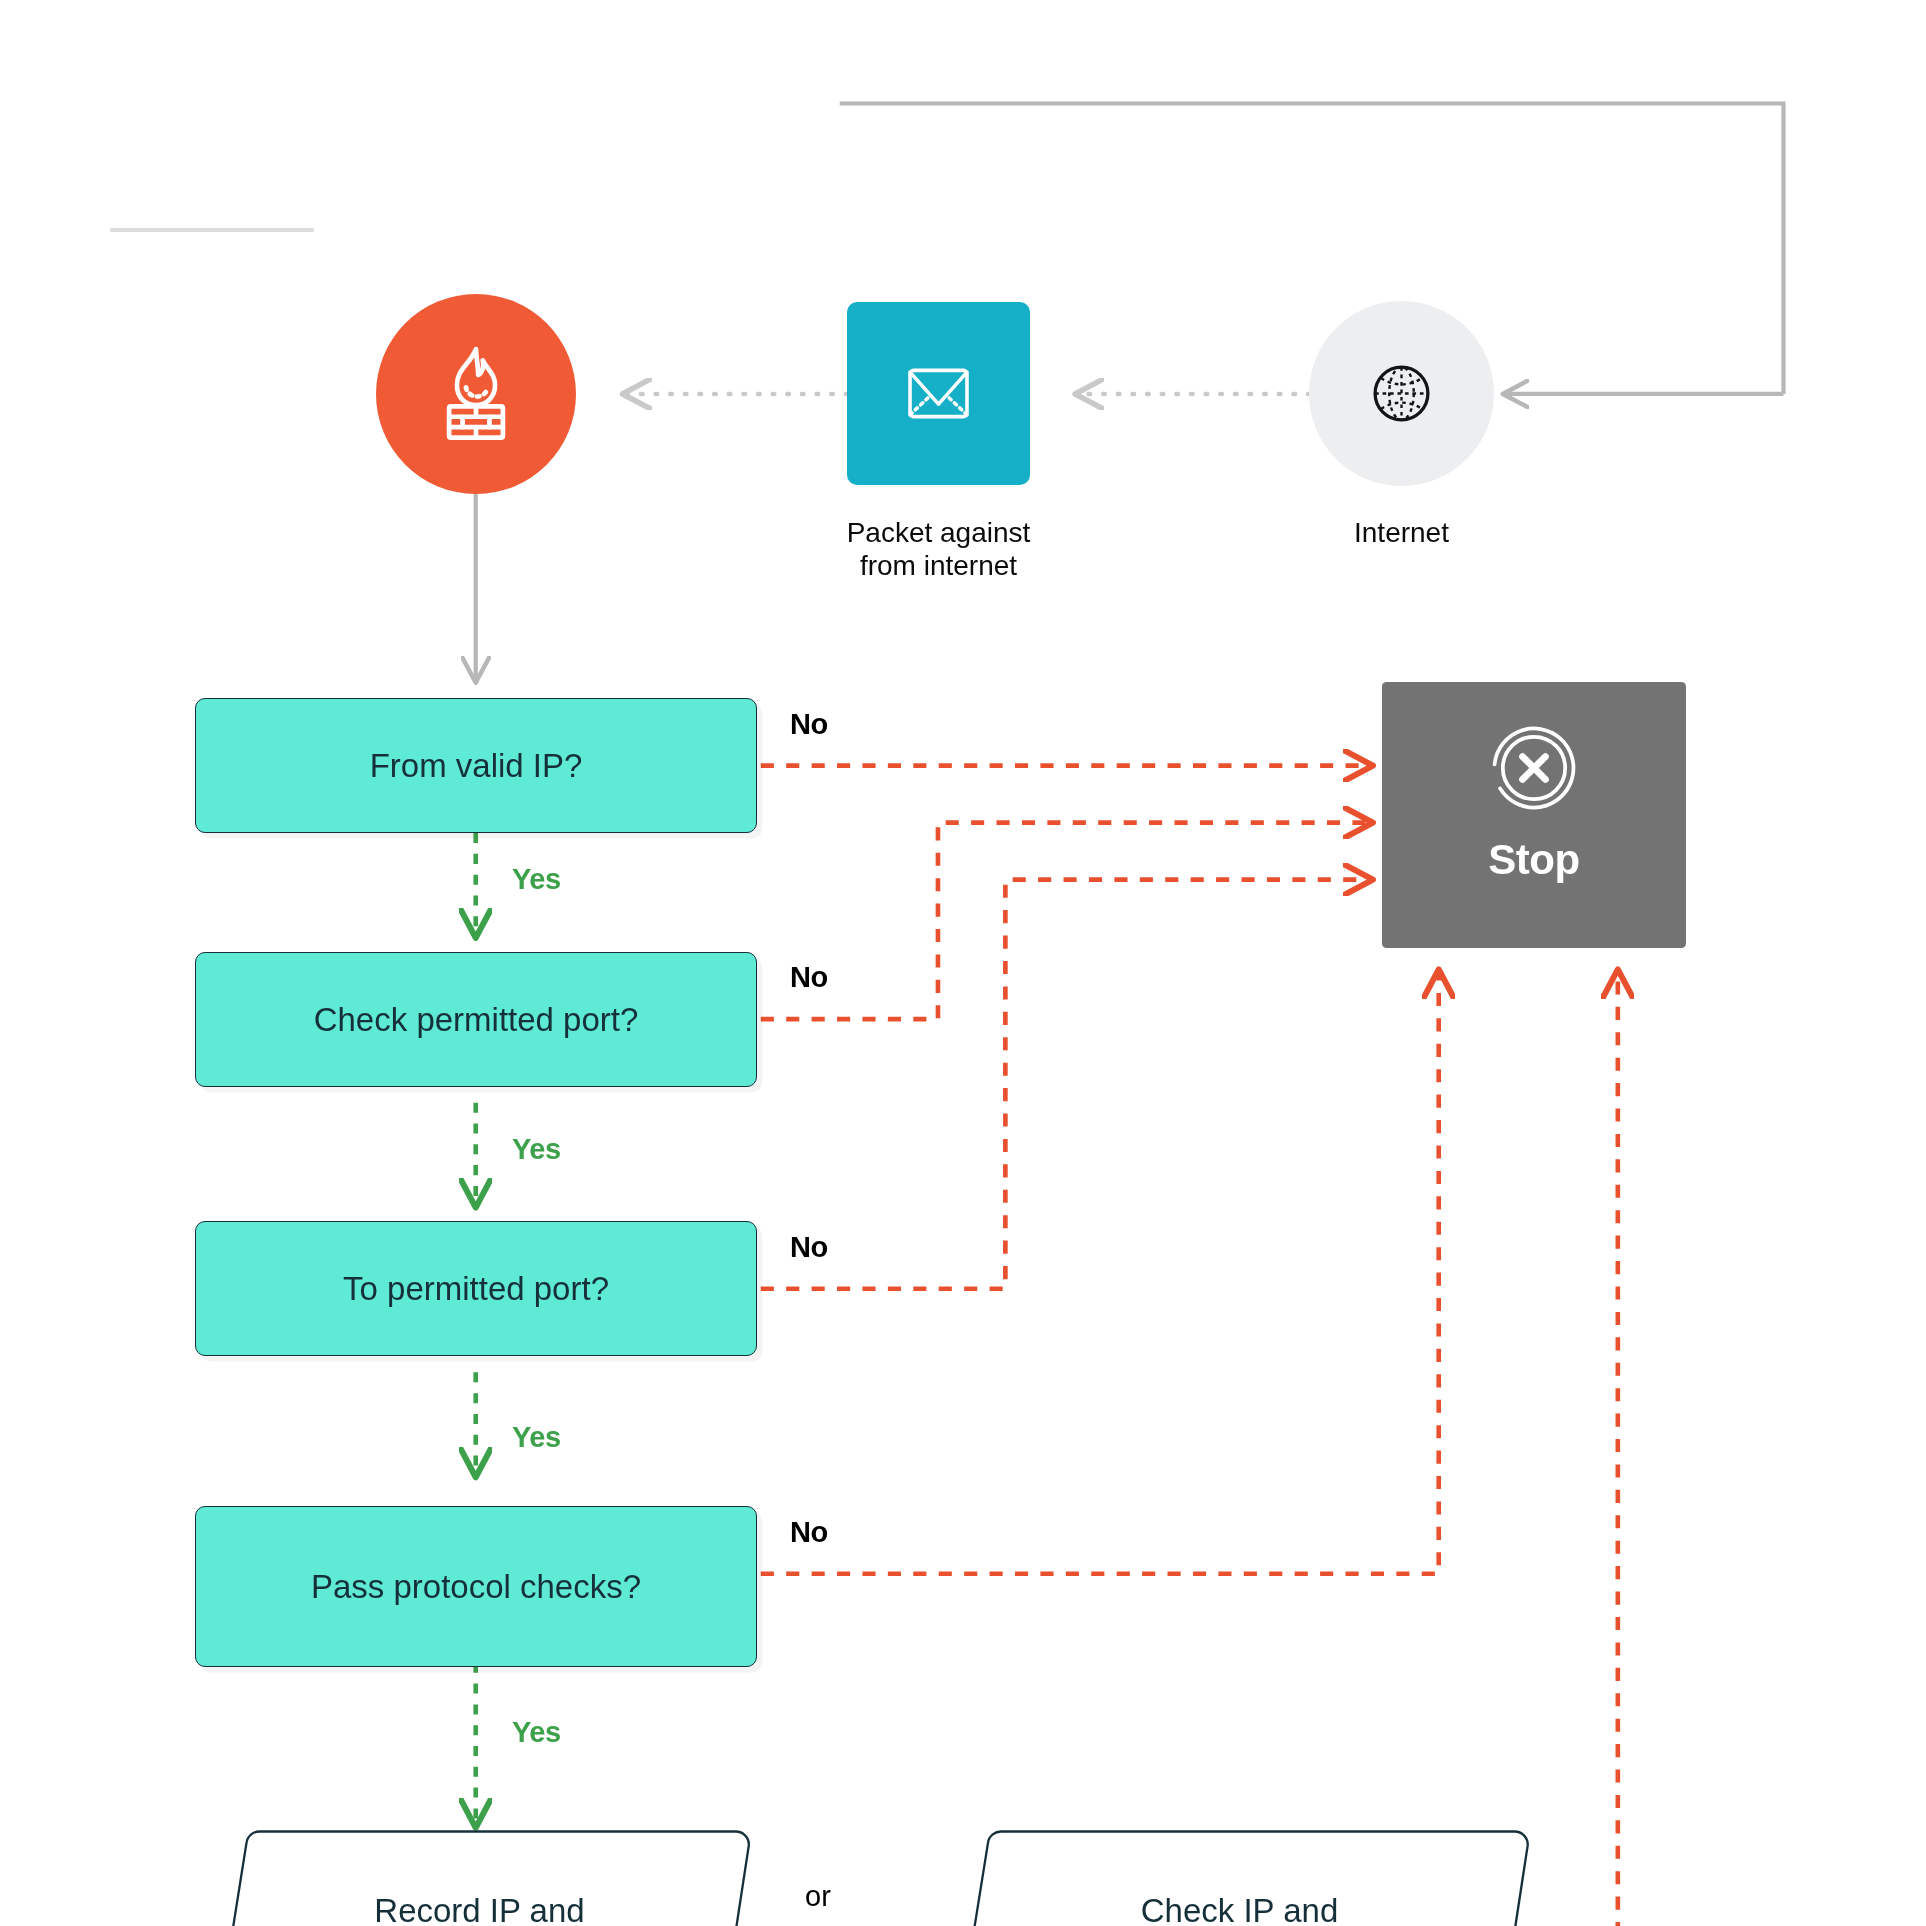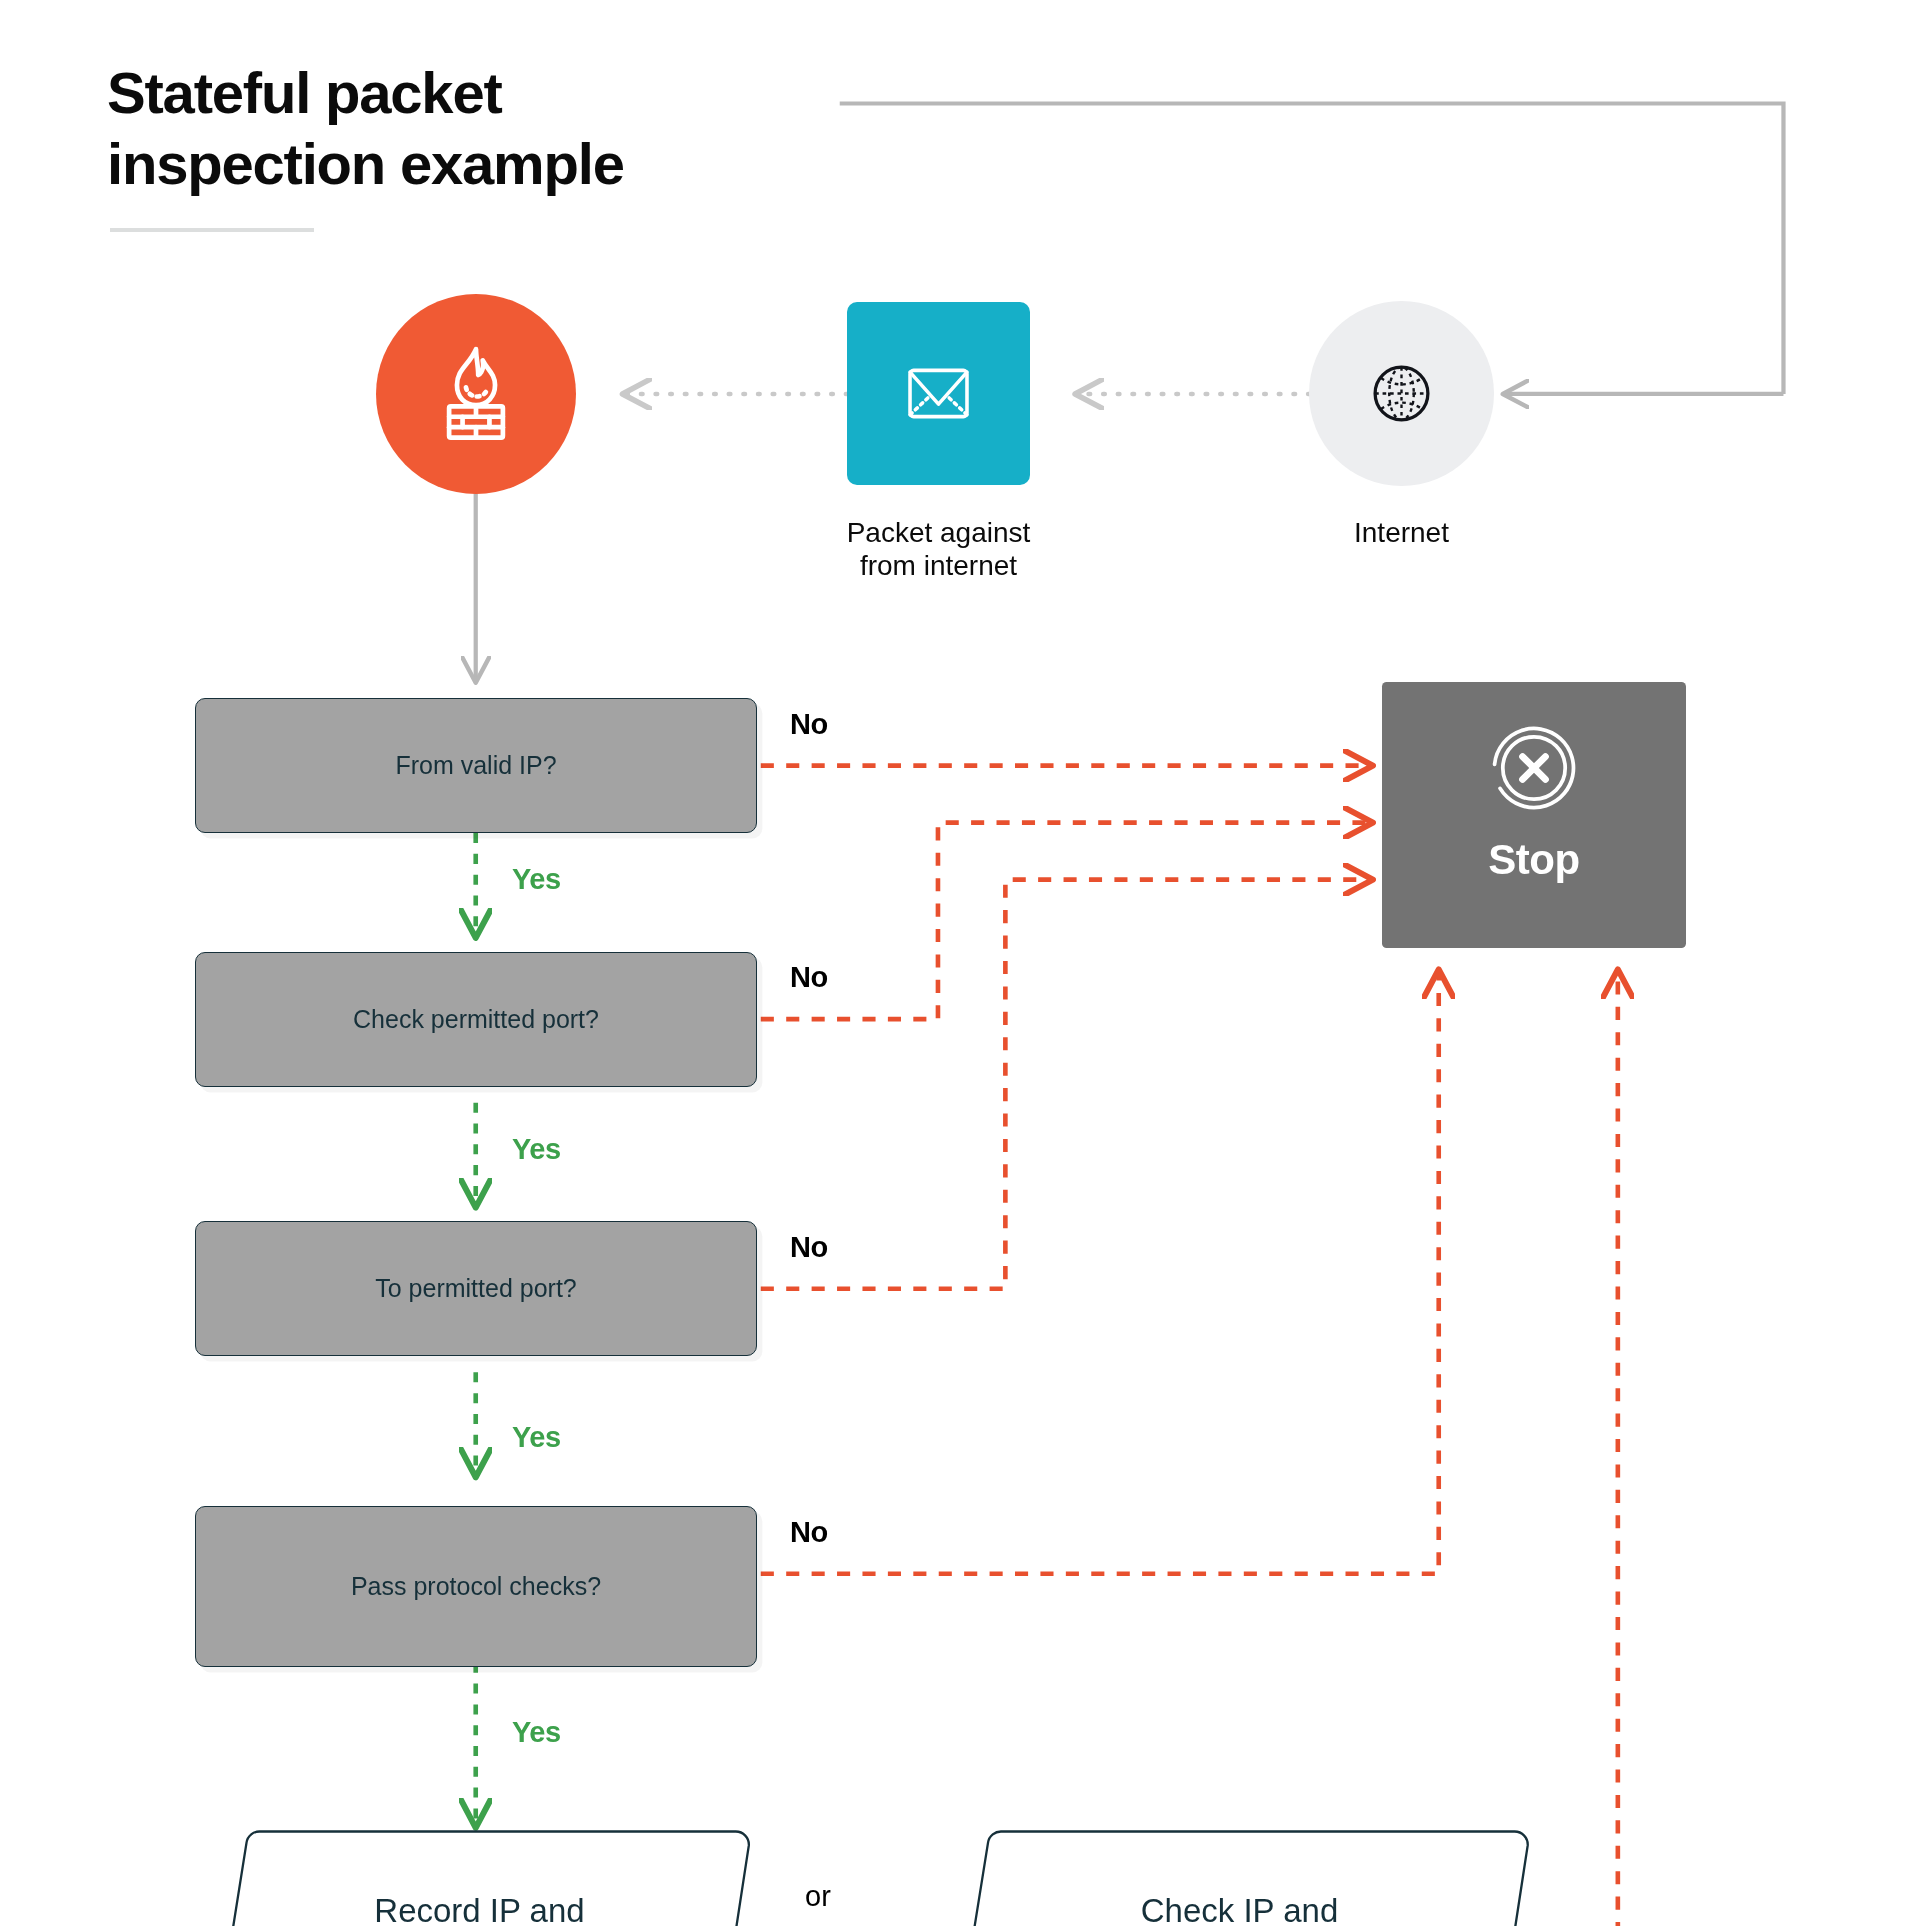--- a/index.html
+++ b/index.html
@@ -35,28 +35,28 @@
   }
   #title-rule{
     left:110px; top:228px;
     width:204px; height:4.2px;
     background:#DCDEDE;
   }
 
   
   .dbox{
     box-sizing:border-box;
-    background:#a3a3a3;
+    background:#5eead4;
     border:1.9px solid #16303A;
     border-radius:10px;
     box-shadow:5.4px 5.4px 0 0 rgba(0,0,0,0.045);
     display:flex;
     align-items:center;
     justify-content:center;
-    font-size:25px;
+    font-size:33px;
     font-weight:400;
     color:#16303A;
     text-align:center;
   }
   .para-txt{
     position:absolute;
     left:0; top:0;
     width:100%; height:100%;
     display:flex;
     align-items:center;
@@ -119,22 +119,20 @@
     font-size:29px;
     font-weight:400;
     color:#000000;
   }
 </style>
 </head>
 <body>
 
 <div id="page">
 
-  <div class="abs" id="title">Stateful packet
-inspection example</div>
   <div class="abs" id="title-rule"></div>
 
   <svg id="svg-layer" viewBox="0 0 5000 7361">
     <defs>
       <marker id="mk-grey" viewBox="0 0 10 10" refX="8.5" refY="5" markerWidth="7" markerHeight="7" orient="auto-start-reverse">
         <path d="M0.5,0.5 L9,5 L0.5,9.5" fill="none" stroke="#B7B7B7" stroke-width="1.5" stroke-linecap="round" stroke-linejoin="round"></path>
       </marker>
       <marker id="mk-grey-d" viewBox="0 0 10 10" refX="8.5" refY="5" markerWidth="7" markerHeight="7" orient="auto-start-reverse">
         <path d="M0.5,0.5 L9,5 L0.5,9.5" fill="none" stroke="#C9C9C9" stroke-width="1.7" stroke-linecap="round" stroke-linejoin="round"></path>
       </marker>

